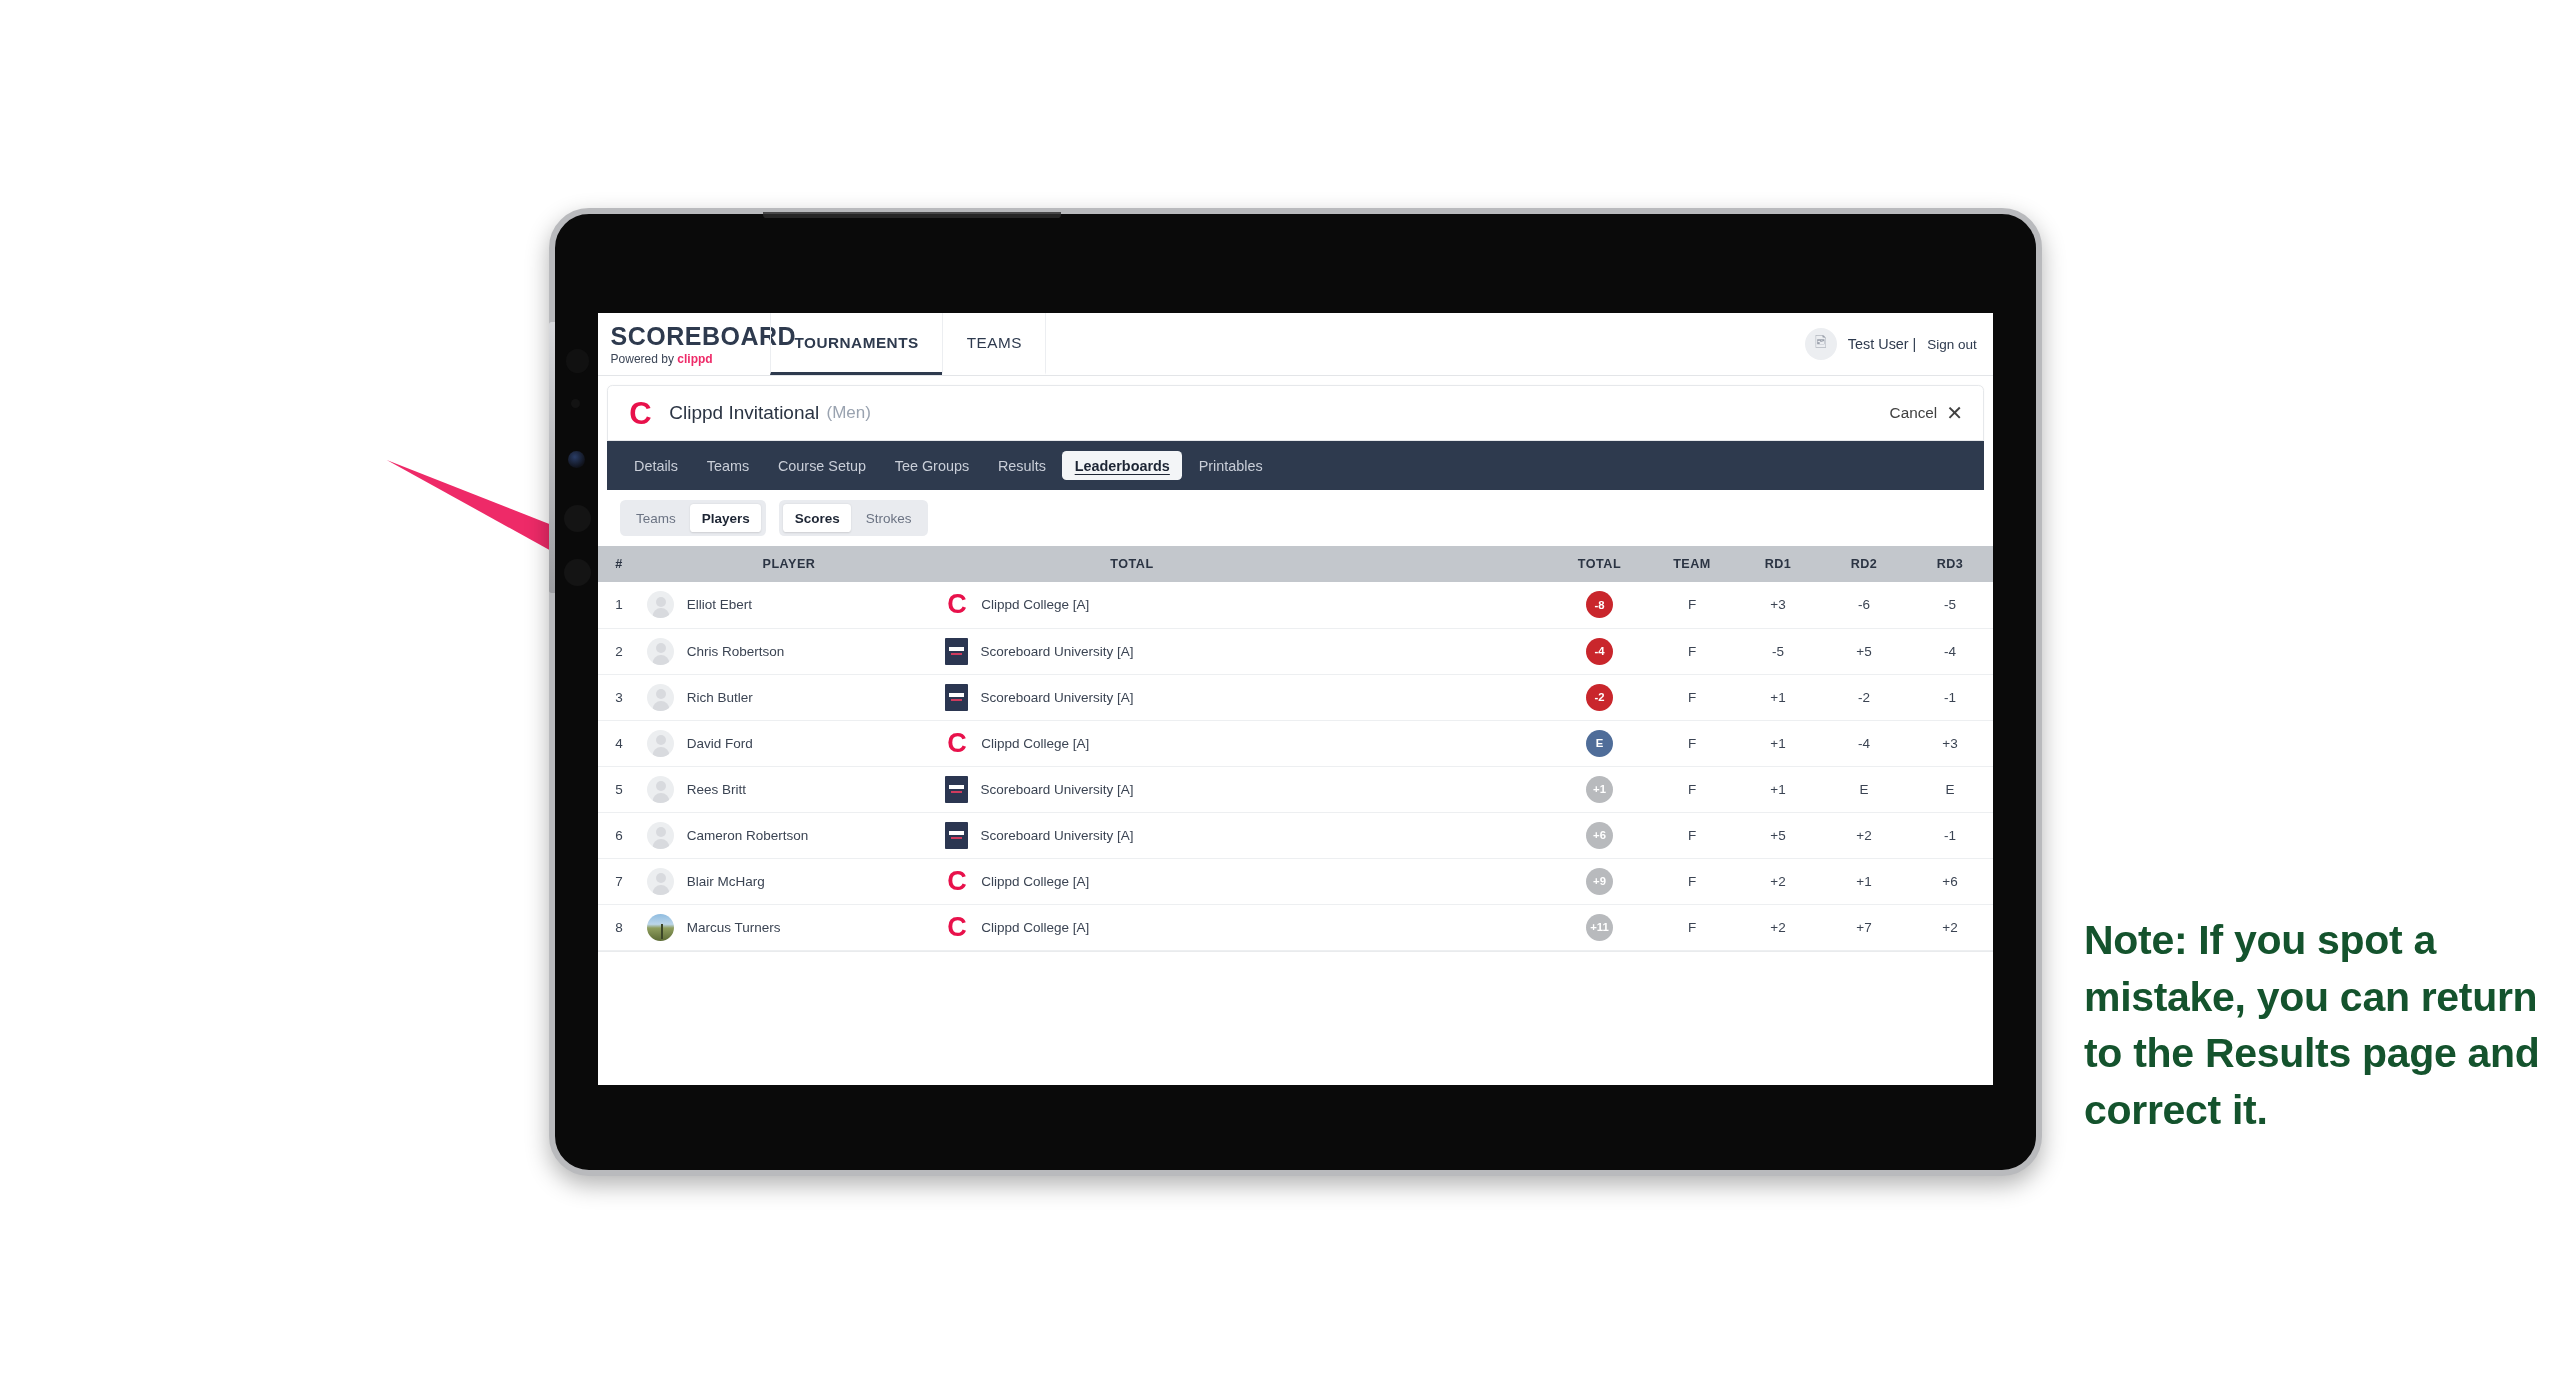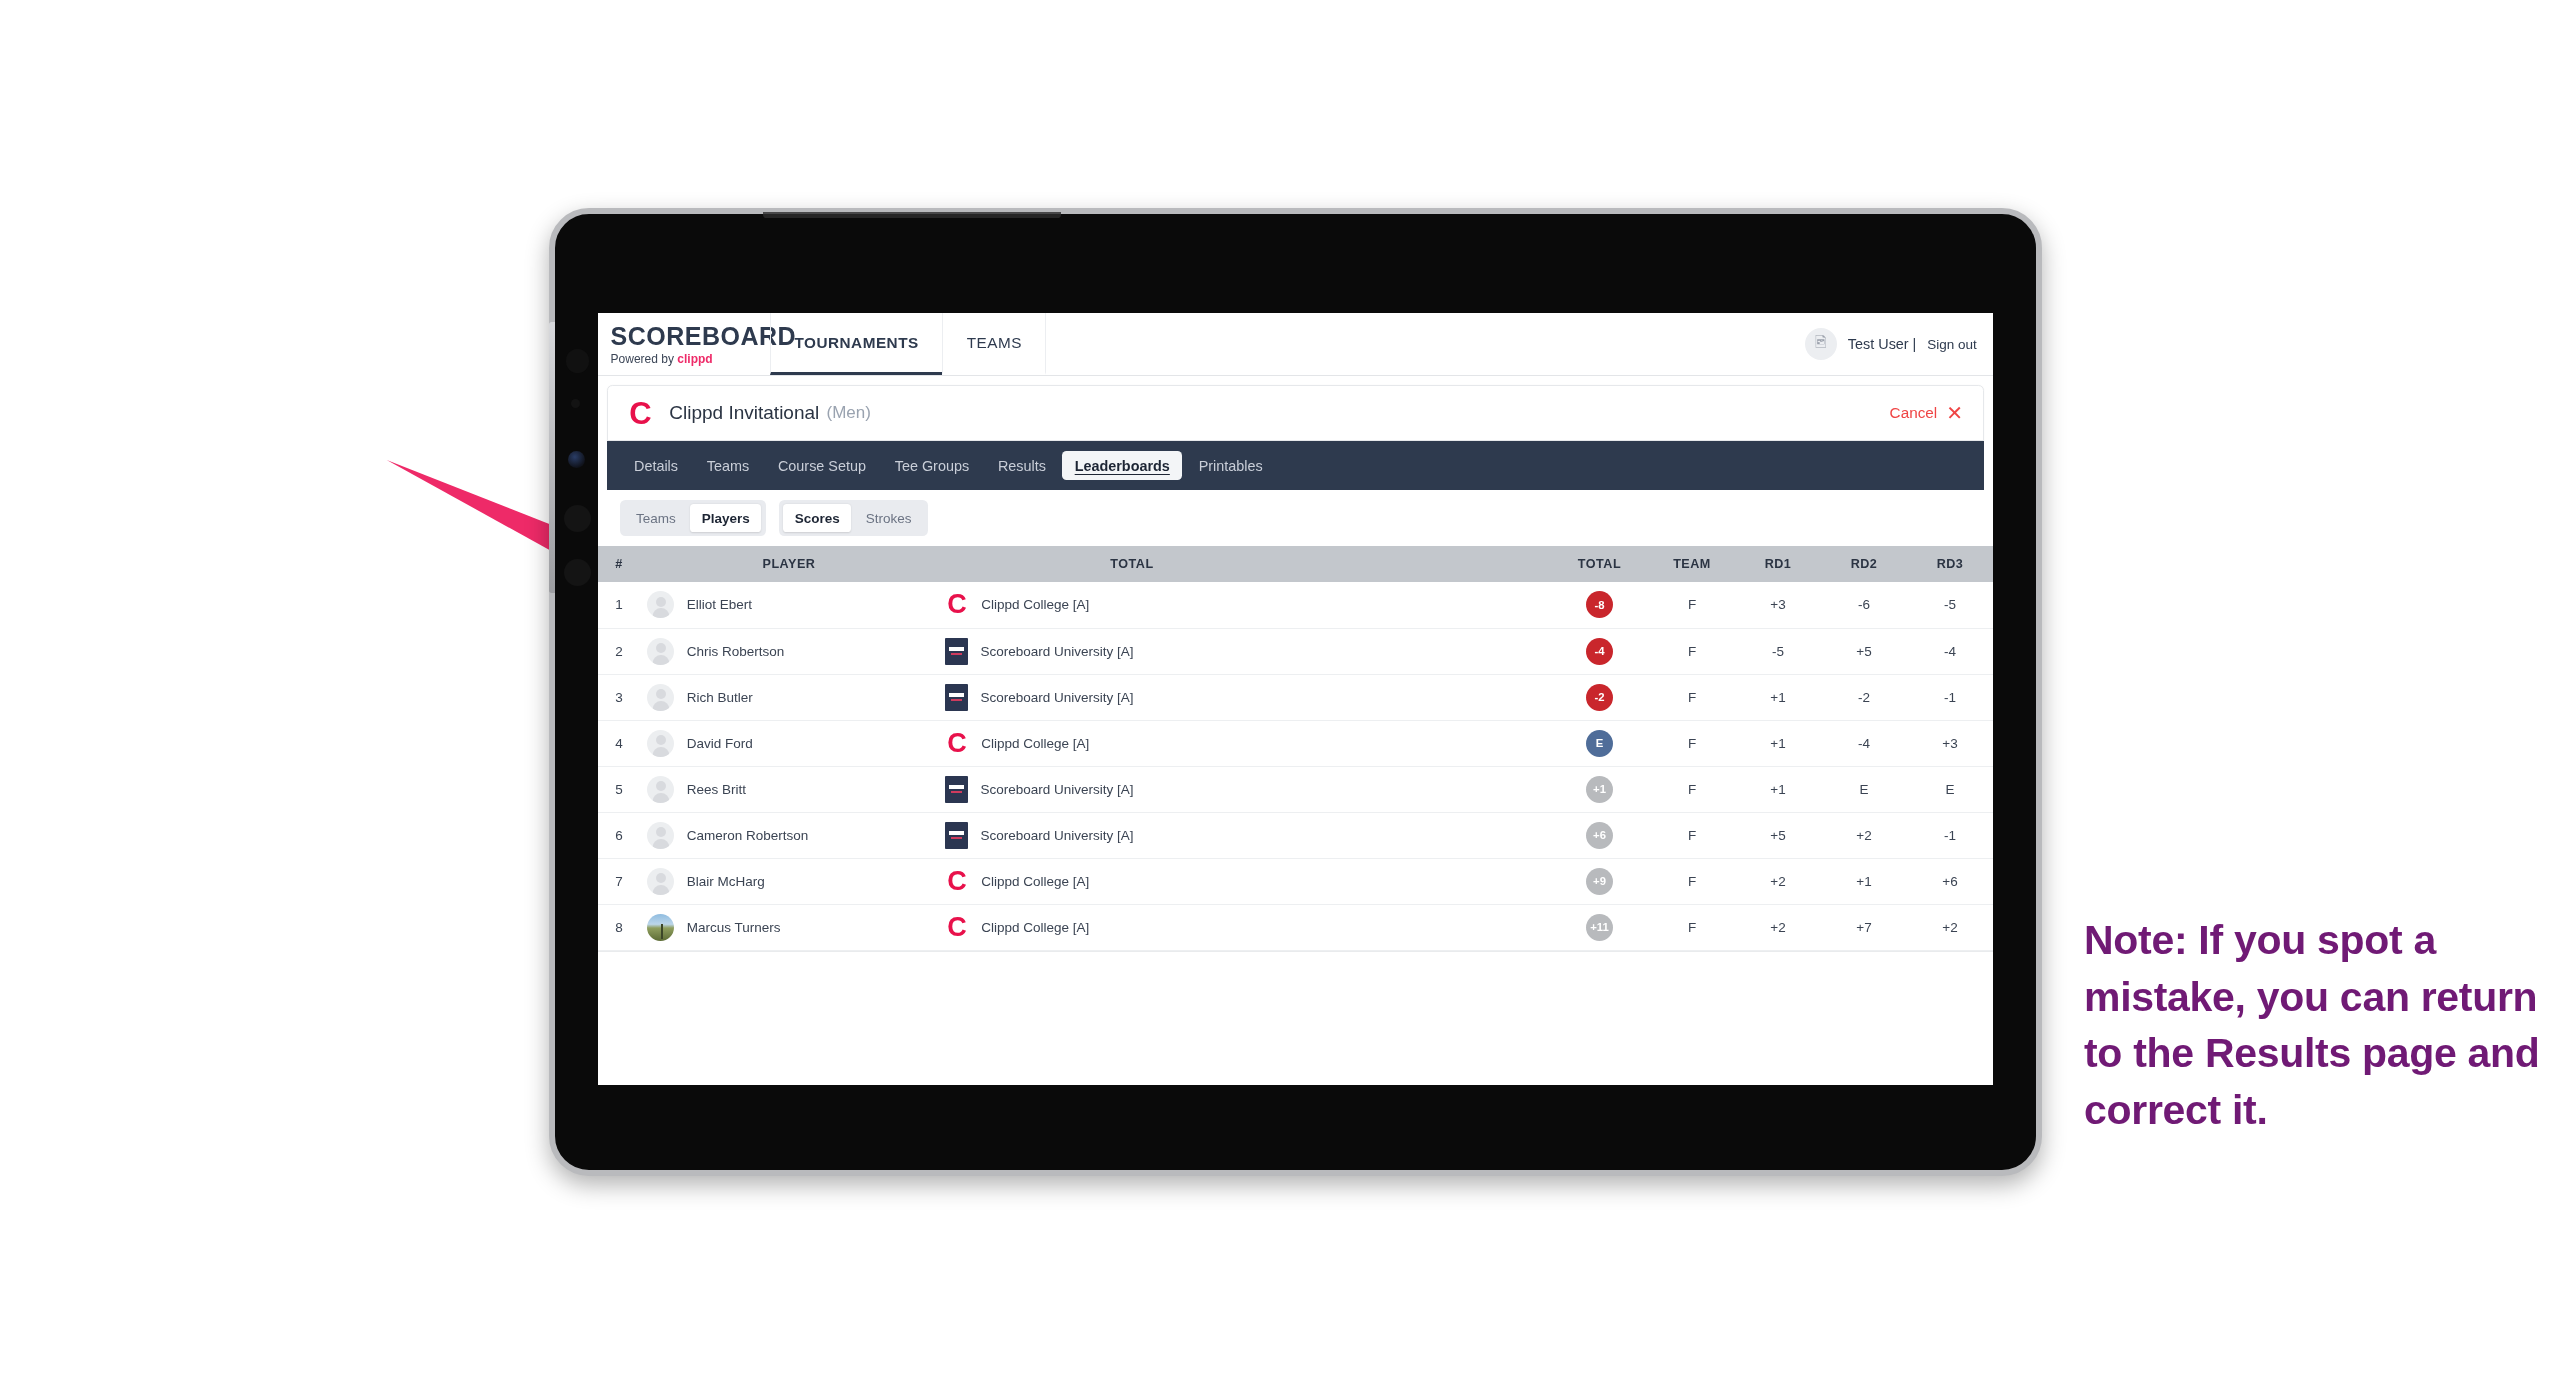--- a/index.html
+++ b/index.html
@@ -15,21 +15,21 @@
   .left-note {
     position: absolute; left: 63px; top: 125px; width: 470px;
     font-size: 41px; line-height: 1.33; color: #000;
     font-weight: 400; letter-spacing: -0.2px;
   }
   .left-note b { font-weight: 700; }
 
   
   .right-note {
     position: absolute; left: 2084px; top: 912px; width: 488px;
-    font-size: 41px; line-height: 1.38; color: #701a75;
+    font-size: 41px; line-height: 1.38; color: #14532d;
     font-weight: 700; letter-spacing: -0.3px;
   }
 
   
   .arrow-wrap { position:absolute; left: 379px; top: 451px; width: 307px; height: 126px; }
 
   
   .tablet {
     position: absolute; left: 549px; top: 208px;
     width: 1493px; height: 968px;
@@ -87,21 +87,21 @@
   
   .t-card { margin: 9px 9px 0 9px; background:#fff; border:0.9px solid #e6e8eb;
             border-radius: 5.4px 5.4px 0 0; height: 56px; display:flex; align-items:center;
             padding: 0 20px; box-shadow: 0 0.9px 1.8px rgba(0,0,0,.04); }
   .c-logo { width: 25px; height:27px; display:flex; align-items:center; justify-content:center;
             color:#e8114b; font-size: 31px; font-weight:800; line-height:1;
             font-family:"Liberation Sans", sans-serif; }
   .t-name { font-size:19px; color:#2b3443; margin-left: 16.3px; text-align: right; }
   .t-gender { font-size:17px; color:#9aa3b0; margin-left:7.2px; }
   .t-cancel { margin-left:auto; display:flex; align-items:center; gap:9px;
-              font-size:15.3px; color:#ef4444; }
+              font-size:15.3px; color:#404040; }
   .t-x { font-size:20px; line-height:1; }
 
   
   .subnav { margin: 0 9px; background:#2e3a4e; height: 49px;
             display:flex; align-items:center; padding: 0 14.4px; gap: 3.6px; }
   .subtab { font-size:14.4px; color:#c9ced8; padding: 6.3px 12.6px; border-radius:4.5px; }
   .subtab.active { background:#f3f5f7; color:#1d2534; font-weight:600;
                    text-decoration: underline; text-underline-offset: 2.7px; }
 
   

